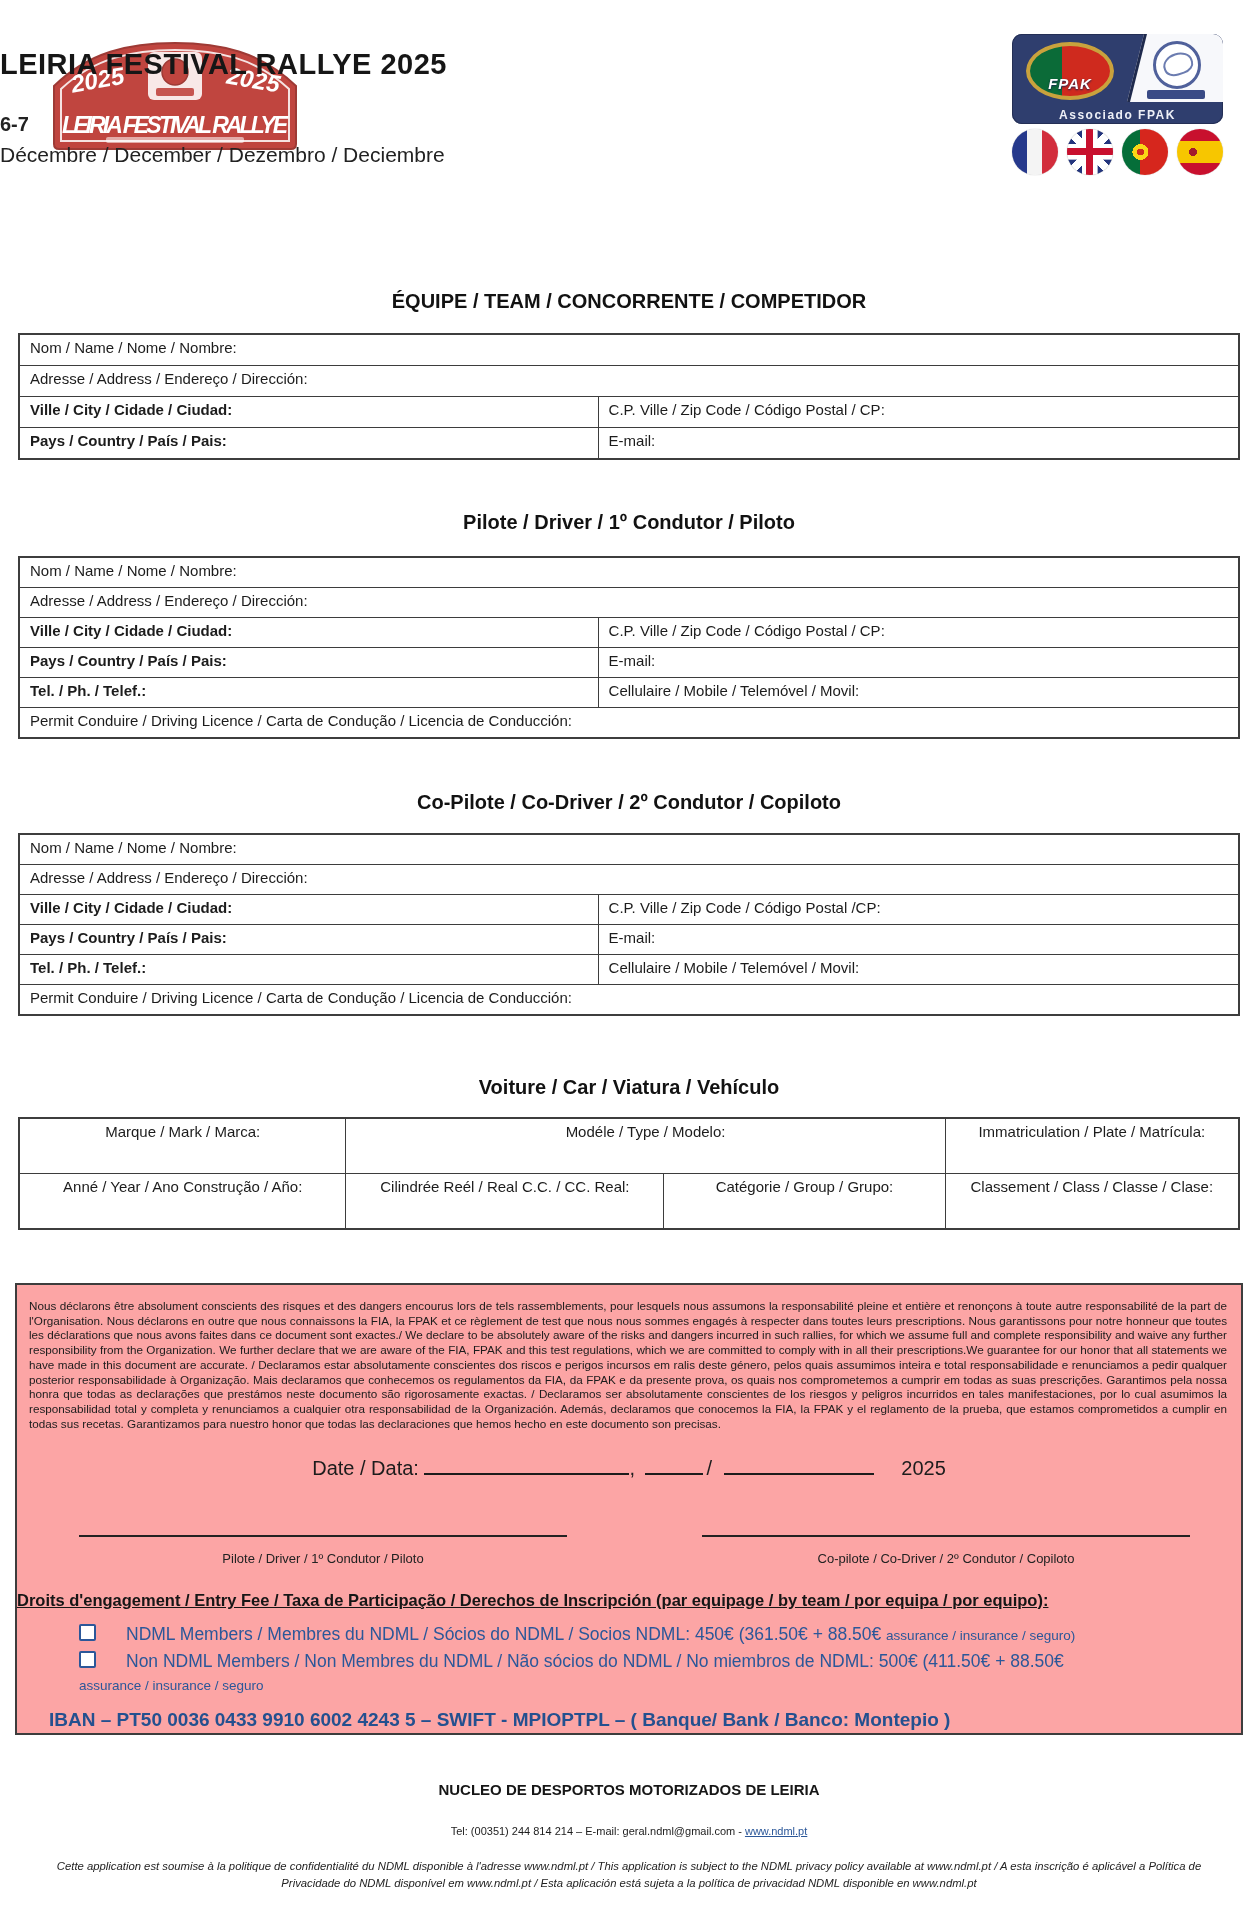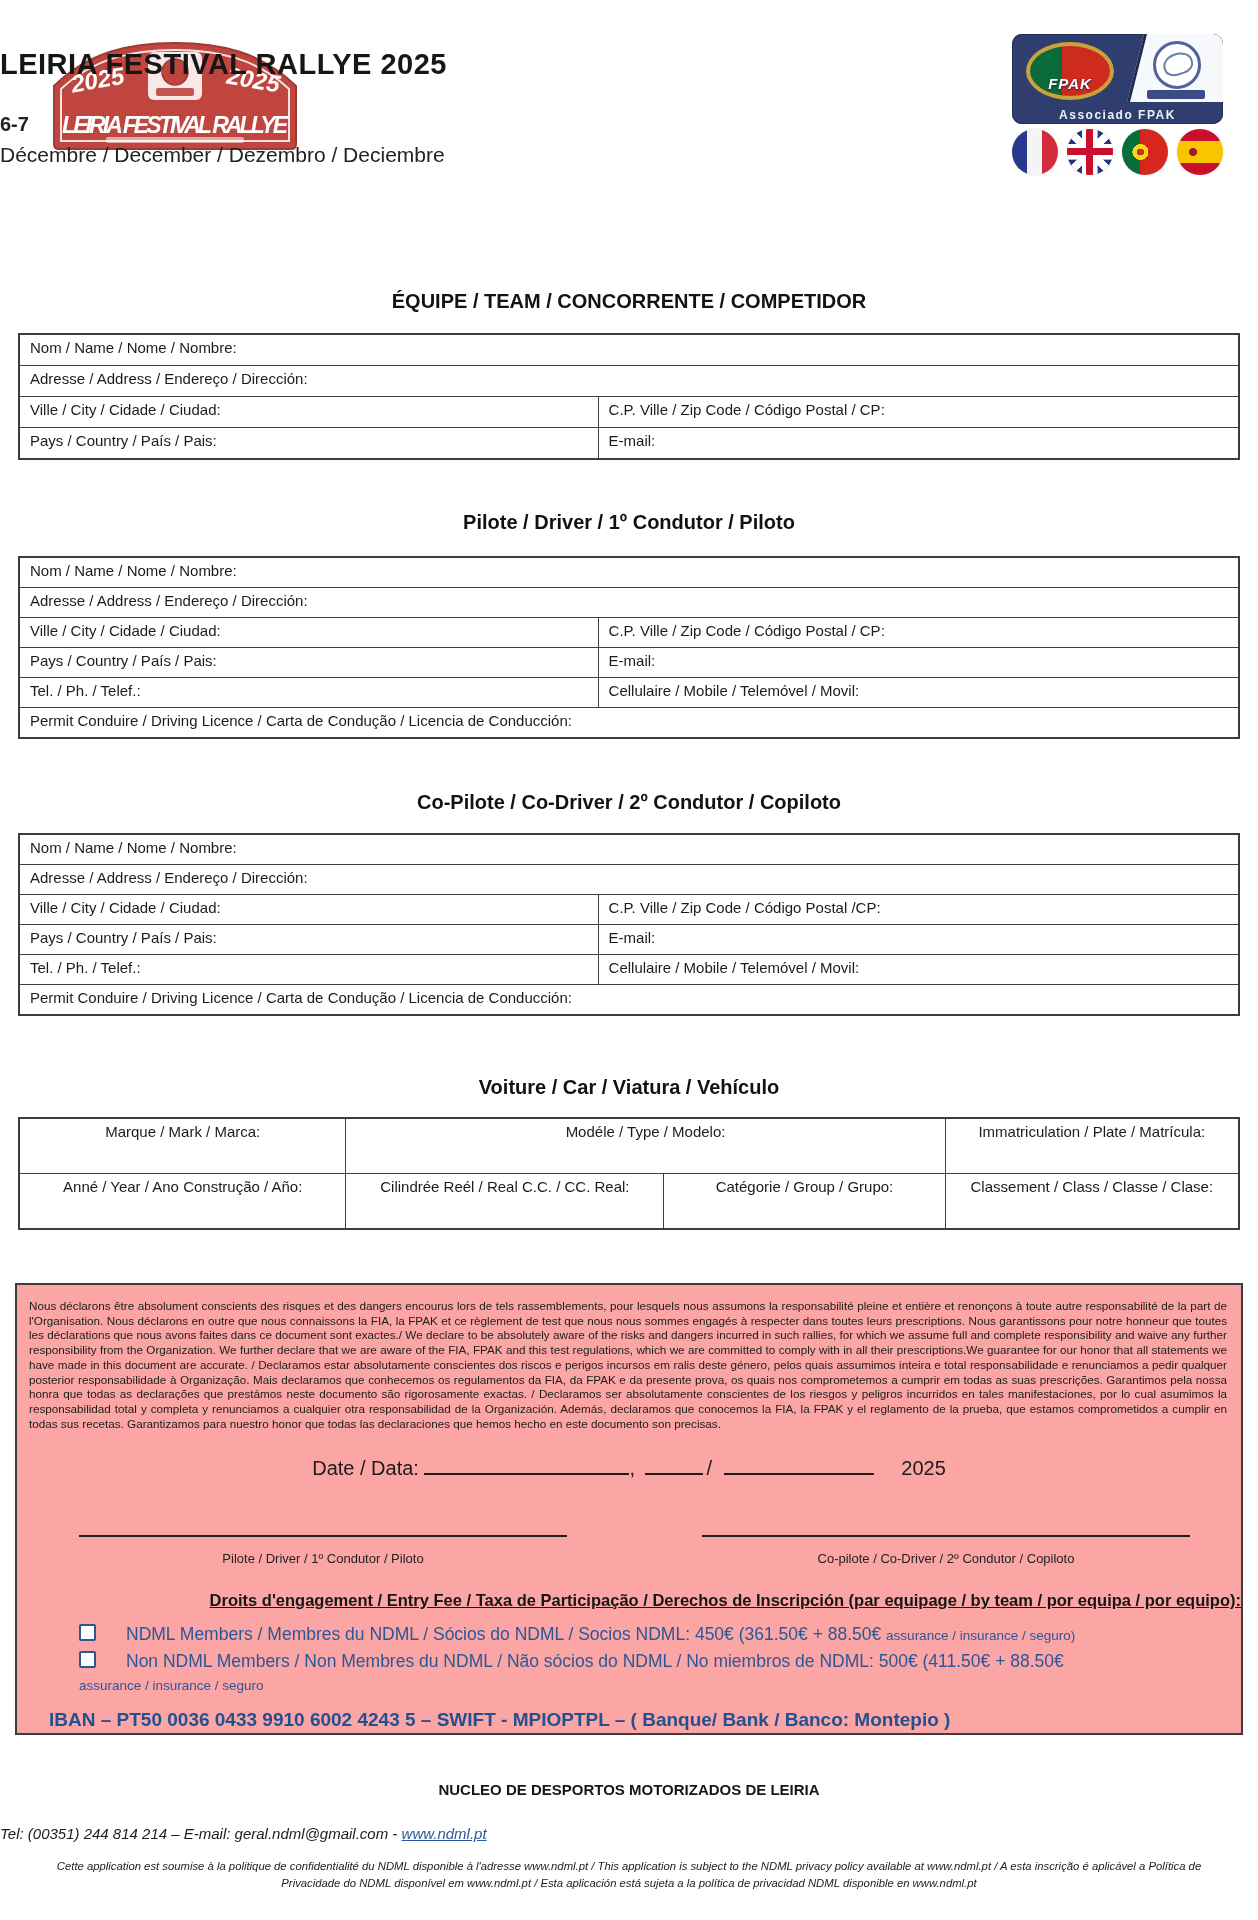--- a/index.html
+++ b/index.html
@@ -47,50 +47,50 @@
   .page-title{position:absolute; left:0; width:100%; top:203px; text-align:center; font-size:27px; font-weight:bold; color:#1f4a8f; letter-spacing:.3px;}
   .h-section{position:absolute; left:0; width:100%; text-align:center; font-weight:bold; font-size:20px; color:#121212;}
   .h-team{top:290px;} .h-driver{top:511px;} .h-codriver{top:791px;} .h-car{top:1076px;}
   
   .tbl{position:absolute; left:18px; width:1222px; border:2px solid #3d3d3d; box-sizing:border-box; background:#fff;}
   .t-team{top:333px;} .t-driver{top:556px;} .t-codriver{top:833px;} .t-car{top:1117px;}
   .trow{display:flex; border-top:1.5px solid #3d3d3d; box-sizing:border-box;}
   .trow:first-child{border-top:none;}
   .trow.h30>.cell{height:30px;} .trow.h29>.cell{height:29px;} .trow.h54>.cell{height:54px;}
   .cell{box-sizing:border-box; padding:4px 0 0 10px; font-size:15px; color:#1c1c1c; flex:1; overflow:hidden;}
-  .cell.split-l{flex:0 0 47.5%; border-right:1.5px solid #3d3d3d;}
+  .cell.split-l{flex:0 0 47.5%; border-right:1.5px solid #3d3d3d;font-weight:bold;}
   .cell.c-center{text-align:center; padding-left:0;}
   .car1-a{flex:0 0 26.8%; border-right:1.5px solid #3d3d3d;}
   .car1-b{flex:0 0 49.2%; border-right:1.5px solid #3d3d3d;}
   .car1-c{flex:1;}
   .car2-a{flex:0 0 26.8%; border-right:1.5px solid #3d3d3d;}
   .car2-b{flex:0 0 26.1%; border-right:1.5px solid #3d3d3d;}
   .car2-c{flex:0 0 23.1%; border-right:1.5px solid #3d3d3d;}
   .car2-d{flex:1;}
   
   .box{position:absolute; left:15px; top:1283px; width:1228px; height:452px; border:2px solid #3d3d3d; box-sizing:border-box; background:#fca5a5;}
   .decl{position:absolute; left:12px; top:14px; width:1198px; font-size:11.7px; line-height:1.26; color:#1c1c1c; text-align:justify;}
   .date-line{position:absolute; left:0; top:172px; width:100%; text-align:center; font-size:20px; color:#1c1c1c;}
   .blank{display:inline-block; border-bottom:2px solid #1c1c1c; height:15px; vertical-align:baseline;}
   .b-day{width:205px;} .b-mid{width:58px; margin:0 4px;} .b-month{width:150px; margin:0 6px;}
   .date-year{margin-left:16px;}
   .sigline{position:absolute; top:250px; height:0; border-top:2px solid #222;}
   .sig-l{left:62px; width:488px;} .sig-r{left:685px; width:488px;}
   .siglabel{position:absolute; top:266px; font-size:13px; color:#222; text-align:center; width:488px;}
   .sl-l{left:62px;} .sl-r{left:685px;}
-  .fees-heading{position:absolute; left:0; top:306px; width:100%; text-align:right; font-size:16.5px; font-weight:bold; color:#161616; text-decoration:underline;}
+  .fees-heading{position:absolute; left:0; top:306px; width:100%; text-align:left; font-size:16.5px; font-weight:bold; color:#161616; text-decoration:underline;}
   .fee-items{position:absolute; left:62px; top:338px; width:1010px; color:#2b5799; font-size:17.5px; line-height:1.35;}
   .fee-item{margin-bottom:3px;}
   .chk{display:inline-block; width:13px; height:13px; border:2px solid #2b5799; border-radius:2px; margin-right:30px; vertical-align:-1px; background:#fff;}
   .fee-small{font-size:13.5px;}
   .iban{position:absolute; left:0; top:424px; width:100%; text-align:left; font-size:19px; font-weight:bold; color:#24508f;padding-left:32px;}
   
   .foot-org{position:absolute; left:0; top:1781px; width:100%; text-align:center; font-size:15px; font-weight:bold; color:#161616;}
   .foot-addr{position:absolute; left:0; top:1803px; width:100%; text-align:center; font-size:15px; color:#1c1c1c;}
-  .foot-tel{position:absolute; left:0; top:1825px; width:100%; text-align:left; font-size:15px; color:#1c1c1c;font-style:italic;}
+  .foot-tel{position:absolute; left:0; top:1825px; width:100%; text-align:center; font-size:11px; color:#1c1c1c;}
   .foot-tel a{color:#2b5799; text-decoration:underline; cursor:pointer;}
   .privacy{position:absolute; left:49px; top:1858px; width:1160px; text-align:center; font-size:11.3px; font-style:italic; color:#222; line-height:1.5;}
 </style>
 </head>
 <body>
 
 <div class="page">
 
   <div class="plate">
     <svg width="262" height="118" viewBox="0 0 262 118">

